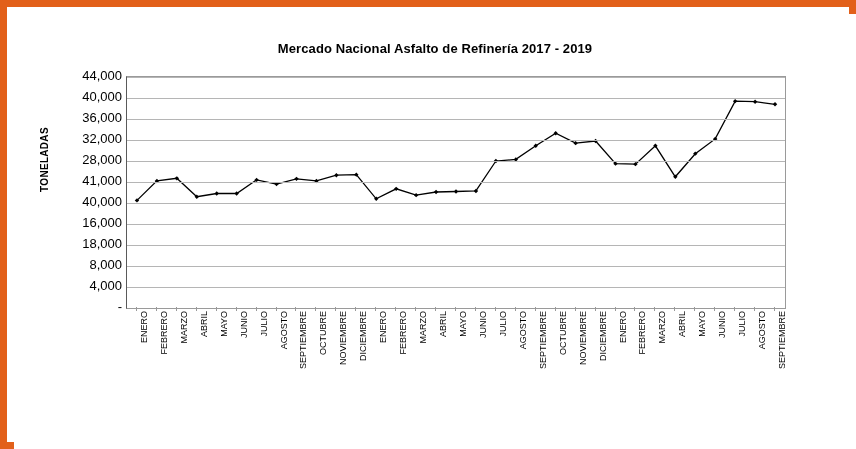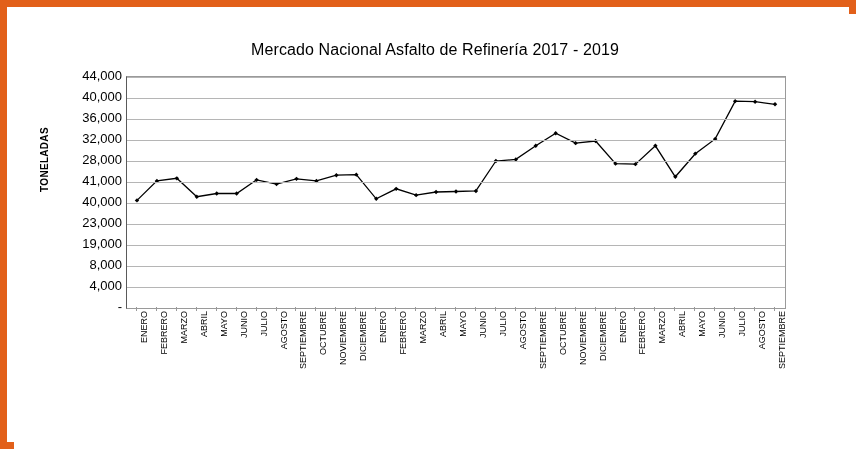--- a/index.html
+++ b/index.html
@@ -28,22 +28,22 @@
     width: 842px;
     height: 435px;
     background: #ffffff;
   }
   #chart-title {
     position: absolute;
     left: 0;
     top: 27px;
     width: 842px;
     text-align: center;
-    font-size: 16px;
-    font-weight: normal;
+    font-size: 13px;
+    font-weight: bold;
     color: #000000;
     letter-spacing: 0.1px;
   }
   
   #plot {
     position: absolute;
     left: 112px;
     top: 62px;
     width: 660px;
     height: 233px;
@@ -167,22 +167,22 @@
   <div id="canvas">
 
     <div id="chart-title">Mercado Nacional Asfalto de Refinería 2017 - 2019</div>
 
     <div id="yaxis-title">TONELADAS</div>
 
     <div id="ylabels">
         <div class="ytick-label" style="top: 226px;">-</div>
         <div class="ytick-label" style="top: 205px;">4,000</div>
         <div class="ytick-label" style="top: 184px;">8,000</div>
-        <div class="ytick-label" style="top: 163px;">19,000</div>
-        <div class="ytick-label" style="top: 142px;">23,000</div>
+        <div class="ytick-label" style="top: 163px;">18,000</div>
+        <div class="ytick-label" style="top: 142px;">16,000</div>
         <div class="ytick-label" style="top: 121px;">40,000</div>
         <div class="ytick-label" style="top: 100px;">41,000</div>
         <div class="ytick-label" style="top: 79px;">28,000</div>
         <div class="ytick-label" style="top: 58px;">32,000</div>
         <div class="ytick-label" style="top: 37px;">36,000</div>
         <div class="ytick-label" style="top: 16px;">40,000</div>
         <div class="ytick-label" style="top: -5px;">44,000</div>
       </div>
 
     <div id="plot">

